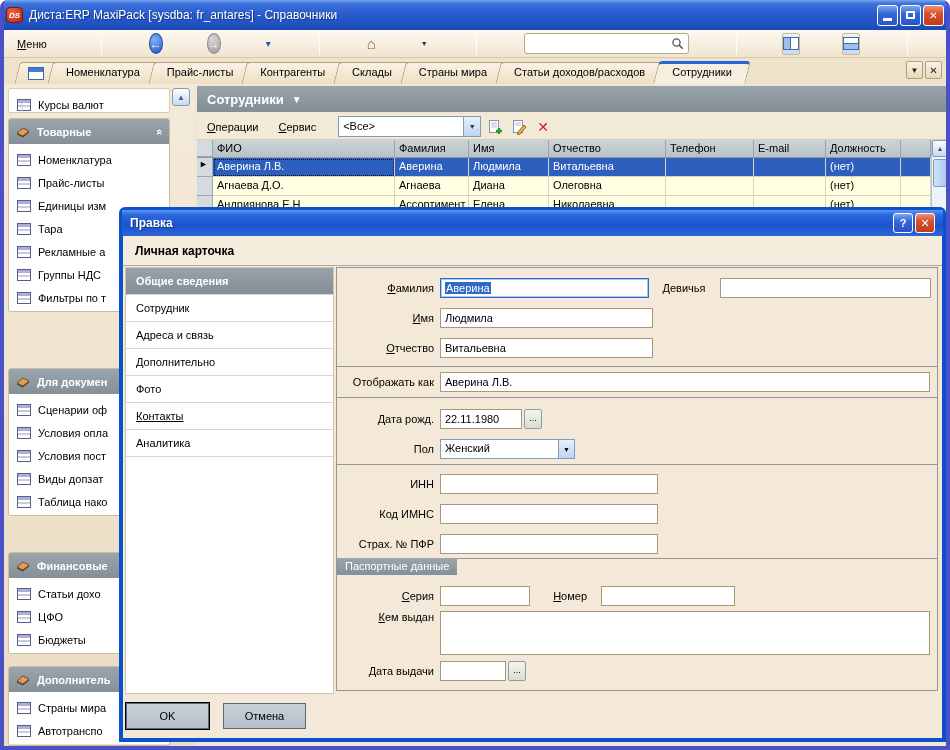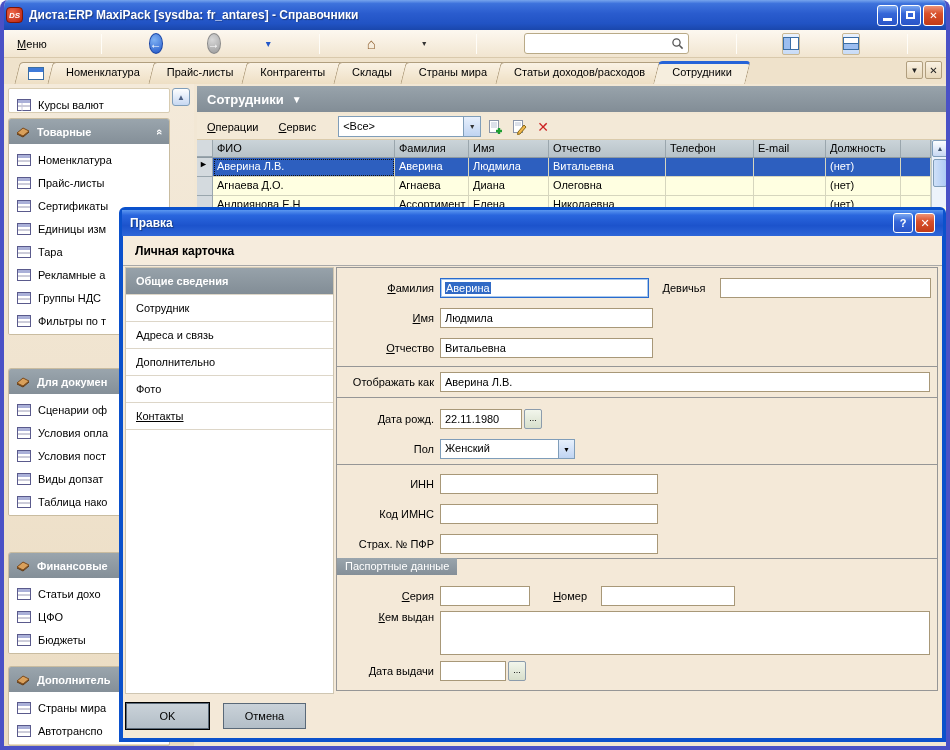--- a/index.html
+++ b/index.html
@@ -10,21 +10,21 @@
             background:#F2E7D4; border-left:4px solid #4A51C6; border-right:4px solid #4A51C6;
             border-bottom:4px solid #4A51C6; border-radius:8px 8px 0 0; }
 
   
   .titlebar { position:absolute; left:-4px; top:0; width:950px; height:30px;
     background:linear-gradient(180deg,#77A5ED 0%,#3D72DC 12%,#2A5CCE 45%,#2153C4 78%,#1A47AC 100%);
     display:flex; align-items:center; padding:0 6px; border-radius:8px 8px 0 0; }
   .applogo { width:17px; height:16px; background:radial-gradient(circle at 35% 35%,#F06A4A,#B41E0E);
     border-radius:4px; color:#fff; font-size:8px; font-weight:bold; font-style:italic;
     display:flex; align-items:center; justify-content:center; margin-right:6px; border:1px solid #7e1505;}
-  .wtitle { color:#fff; font-size:12px; font-weight:bold; text-shadow:1px 1px 1px #1b3876; flex:1;
+  .wtitle { color:#fff; font-size:12px; font-weight:normal; text-shadow:1px 1px 1px #1b3876; flex:1;
     white-space:nowrap; overflow:hidden; }
   .winbtns { display:flex; gap:2px; }
   .wbtn { width:21px; height:21px; border:1px solid #fff; border-radius:3px; display:flex;
     align-items:center; justify-content:center; color:#fff; font-size:10px; font-weight:bold;
     background:linear-gradient(180deg,#7CA8F0,#3566D8 40%,#2A55C8); }
   .wbtn.close { background:linear-gradient(180deg,#ED9377,#D9502B 40%,#C23B18); }
   .glyph-min { width:9px; height:3px; background:#fff; margin-top:9px; }
   .glyph-max { width:9px; height:8px; border:2px solid #fff; }
 
   
@@ -288,28 +288,20 @@
               <line x1="1" y1="7" x2="13" y2="7" stroke="#9A9AB4"></line>
             </svg>
             <span>Прайс-листы</span>
           </div>
         <div class="sitem">
             <svg width="14" height="12" viewBox="0 0 14 12">
               <rect x="0.5" y="0.5" width="13" height="11" fill="#fff" stroke="#5A5A8C"></rect>
               <rect x="1" y="1" width="12" height="3" fill="#AAB0D8"></rect>
               <line x1="1" y1="7" x2="13" y2="7" stroke="#9A9AB4"></line>
             </svg>
-            <span>Сертификаты</span>
-          </div>
-        <div class="sitem">
-            <svg width="14" height="12" viewBox="0 0 14 12">
-              <rect x="0.5" y="0.5" width="13" height="11" fill="#fff" stroke="#5A5A8C"></rect>
-              <rect x="1" y="1" width="12" height="3" fill="#AAB0D8"></rect>
-              <line x1="1" y1="7" x2="13" y2="7" stroke="#9A9AB4"></line>
-            </svg>
             <span>Единицы изм</span>
           </div>
         <div class="sitem">
             <svg width="14" height="12" viewBox="0 0 14 12">
               <rect x="0.5" y="0.5" width="13" height="11" fill="#fff" stroke="#5A5A8C"></rect>
               <rect x="1" y="1" width="12" height="3" fill="#AAB0D8"></rect>
               <line x1="1" y1="7" x2="13" y2="7" stroke="#9A9AB4"></line>
             </svg>
             <span>Тара</span>
           </div>
@@ -561,20 +553,21 @@
           <span>Личная карточка</span>
         </div>
 
       <div class="dnav">
         <div class="dnav-item sel">Общие сведения</div>
         <div class="dnav-item">Сотрудник</div>
         <div class="dnav-item">Адреса и связь</div>
         <div class="dnav-item">Дополнительно</div>
         <div class="dnav-item">Фото</div>
         <div class="dnav-item ul">Контакты</div>
+        <div class="dnav-item">Аналитика</div>
       </div>
 
       <div class="dform">
 
         <div class="fgroup g1">
           <div class="frow">
             <span class="flabel uf">Фамилия</span>
             <div class="fi w213 focused">
                 <span class="seltext">Аверина</span>
               </div>

